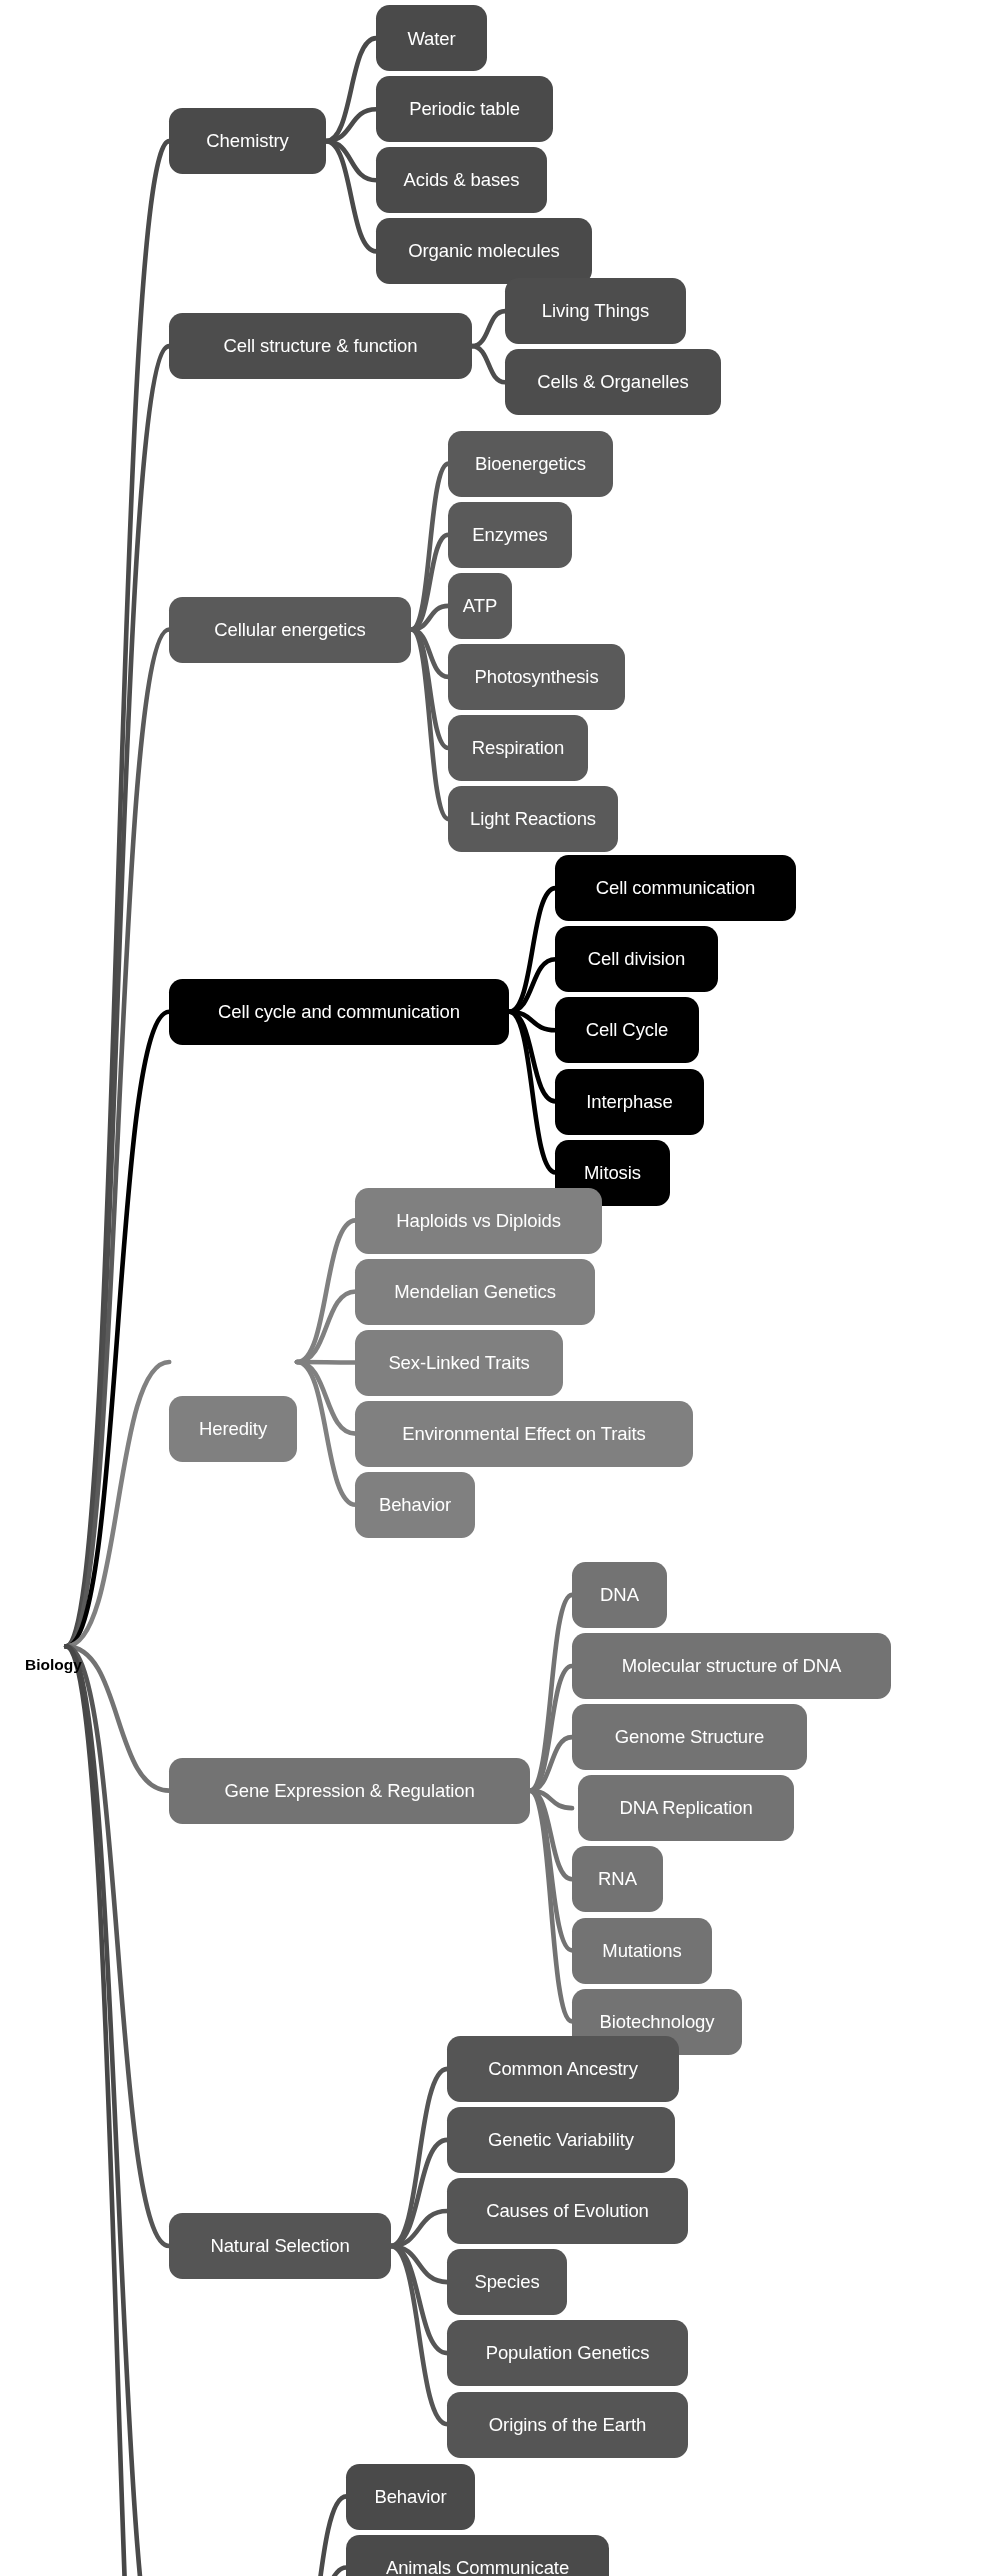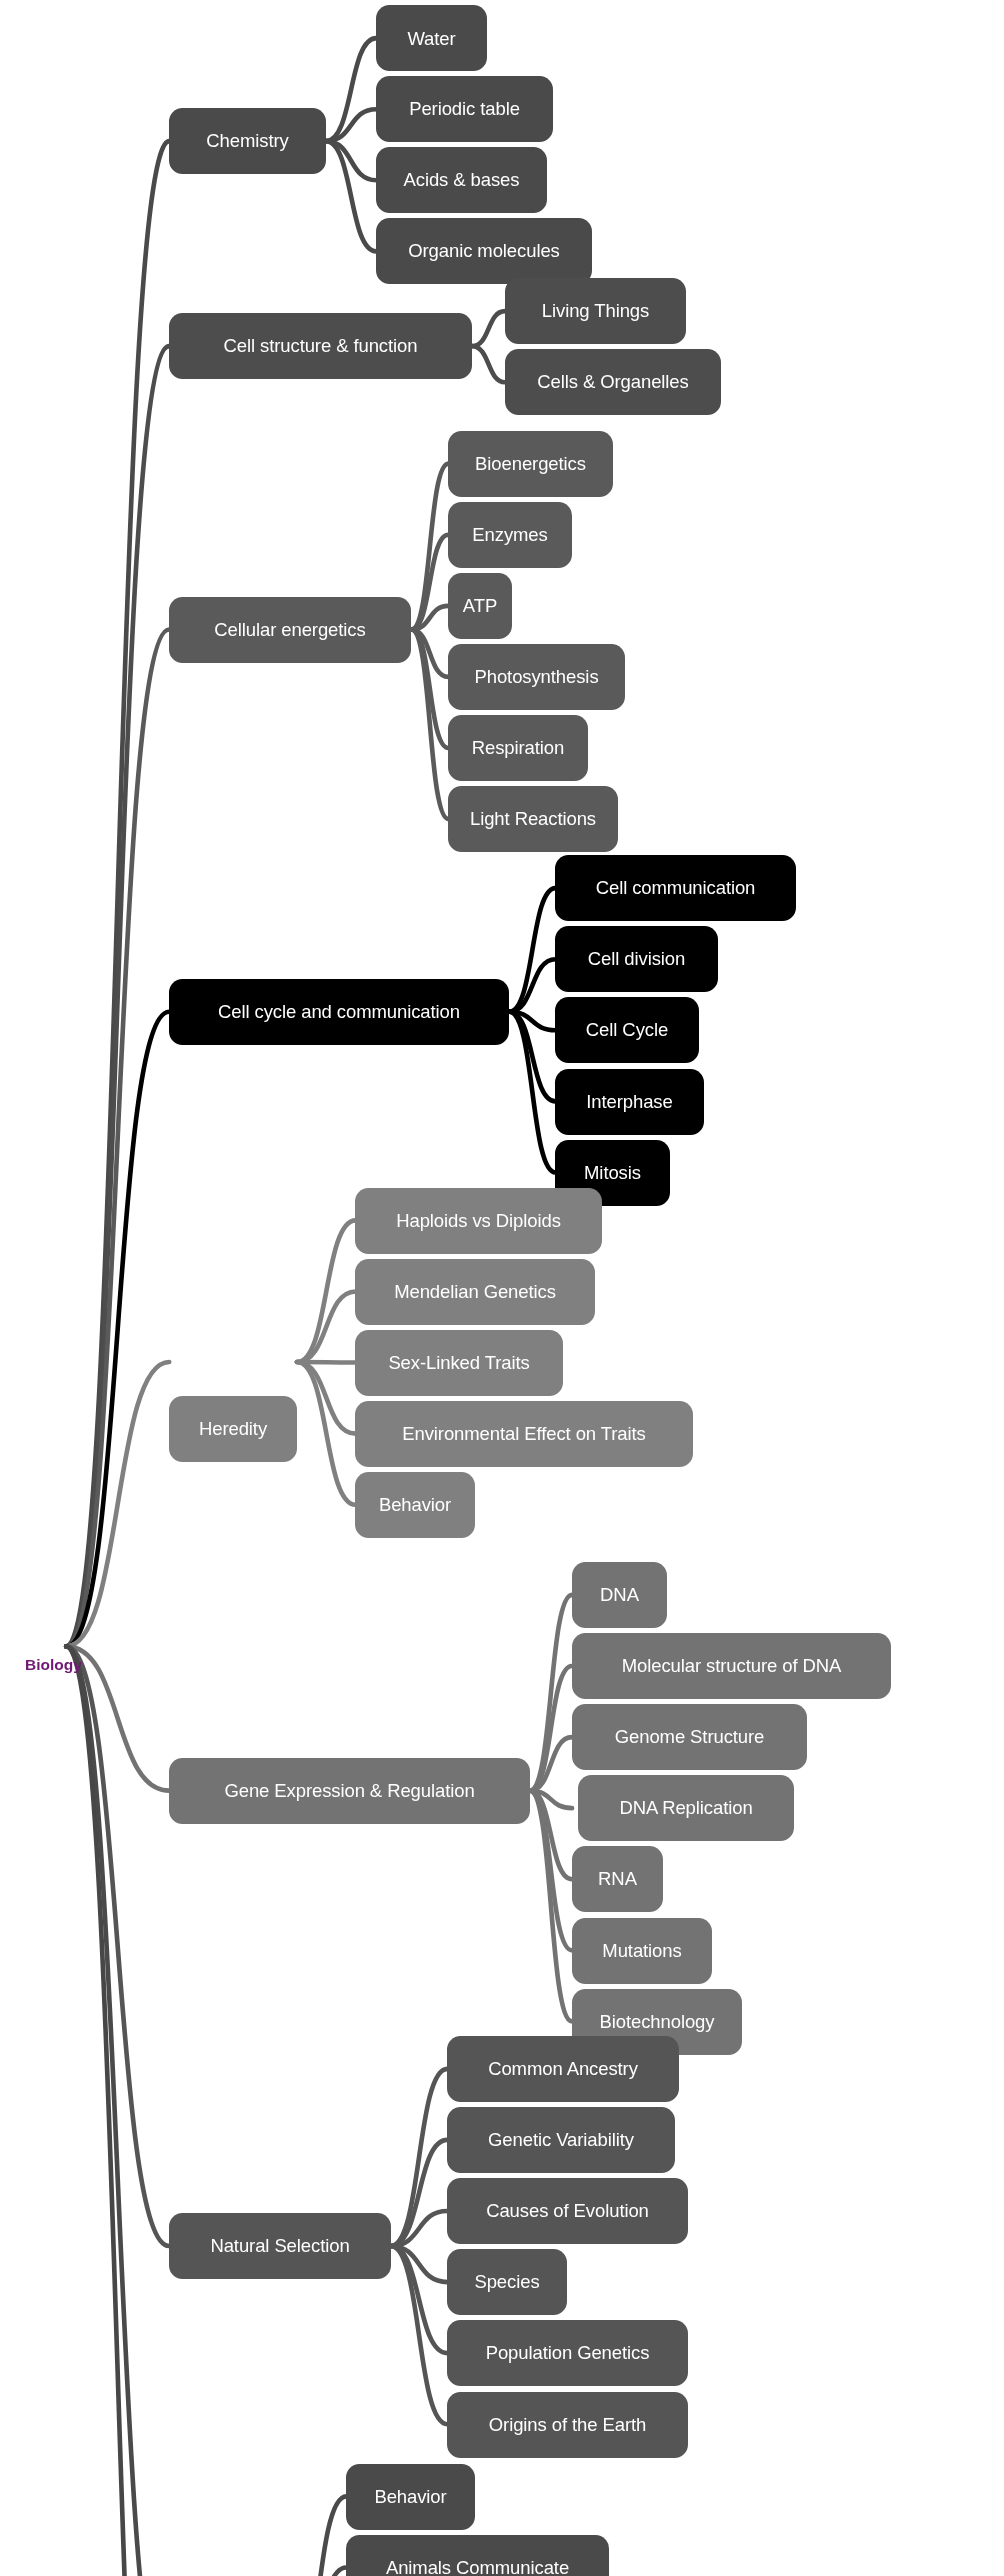--- a/index.html
+++ b/index.html
@@ -101,21 +101,21 @@
       <path d="M 558 5260 C 620.7 5260, 609.3 5398, 672 5398" fill="none" stroke="#4a4a4a" stroke-width="9" stroke-linecap="round"></path>
       <path d="M 558 5260 C 620.7 5260, 609.3 5536, 672 5536" fill="none" stroke="#4a4a4a" stroke-width="9" stroke-linecap="round"></path>
       <path d="M 558 5260 C 620.7 5260, 609.3 5700, 672 5700" fill="none" stroke="#4a4a4a" stroke-width="9" stroke-linecap="round"></path>
       <path d="M 128 3196 C 238 3196, 218 6016, 328 6016" fill="none" stroke="#474747" stroke-width="9" stroke-linecap="round"></path>
       <path d="M 1088 6016 C 1143 6016, 1133 5808, 1188 5808" fill="none" stroke="#474747" stroke-width="9" stroke-linecap="round"></path>
       <path d="M 1088 6016 C 1143 6016, 1133 5946, 1188 5946" fill="none" stroke="#474747" stroke-width="9" stroke-linecap="round"></path>
       <path d="M 1088 6016 C 1143 6016, 1133 6084, 1188 6084" fill="none" stroke="#474747" stroke-width="9" stroke-linecap="round"></path>
       <path d="M 1088 6016 C 1143 6016, 1133 6222, 1188 6222" fill="none" stroke="#474747" stroke-width="9" stroke-linecap="round"></path>
       <path d="M 1088 6016 C 1143 6016, 1133 6360, 1188 6360" fill="none" stroke="#474747" stroke-width="9" stroke-linecap="round"></path>
     </svg>
-  <div class="root-label" style="left: 25px; top: 1656px; font-size: 15.5px; color: #701a75;">Biology</div>
+  <div class="root-label" style="left: 25px; top: 1656px; font-size: 15.5px; color: #000000;">Biology</div>
   <div id="node-layer">
       <div class="mm-node" style="left: 169px; top: 108px; width: 157px; height: 66px; background: rgb(74, 74, 74); font-size: 18.5px;">Chemistry</div>
       <div class="mm-node" style="left: 376px; top: 5.2px; width: 111px; height: 66px; background: rgb(74, 74, 74); font-size: 18.5px;">Water</div>
       <div class="mm-node" style="left: 376px; top: 76px; width: 177px; height: 66px; background: rgb(74, 74, 74); font-size: 18.5px;">Periodic table</div>
       <div class="mm-node" style="left: 376px; top: 147px; width: 171px; height: 66px; background: rgb(74, 74, 74); font-size: 18.5px;">Acids &amp; bases</div>
       <div class="mm-node" style="left: 376px; top: 218px; width: 216px; height: 66px; background: rgb(74, 74, 74); font-size: 18.5px;">Organic molecules</div>
       <div class="mm-node" style="left: 169px; top: 313px; width: 303px; height: 66px; background: rgb(77, 77, 77); font-size: 18.5px;">Cell structure &amp; function</div>
       <div class="mm-node" style="left: 505px; top: 278px; width: 181px; height: 66px; background: rgb(77, 77, 77); font-size: 18.5px;">Living Things</div>
       <div class="mm-node" style="left: 505px; top: 349px; width: 216px; height: 66px; background: rgb(77, 77, 77); font-size: 18.5px;">Cells &amp; Organelles</div>
       <div class="mm-node" style="left: 169px; top: 597px; width: 242px; height: 66px; background: rgb(90, 90, 90); font-size: 18.5px;">Cellular energetics</div>

